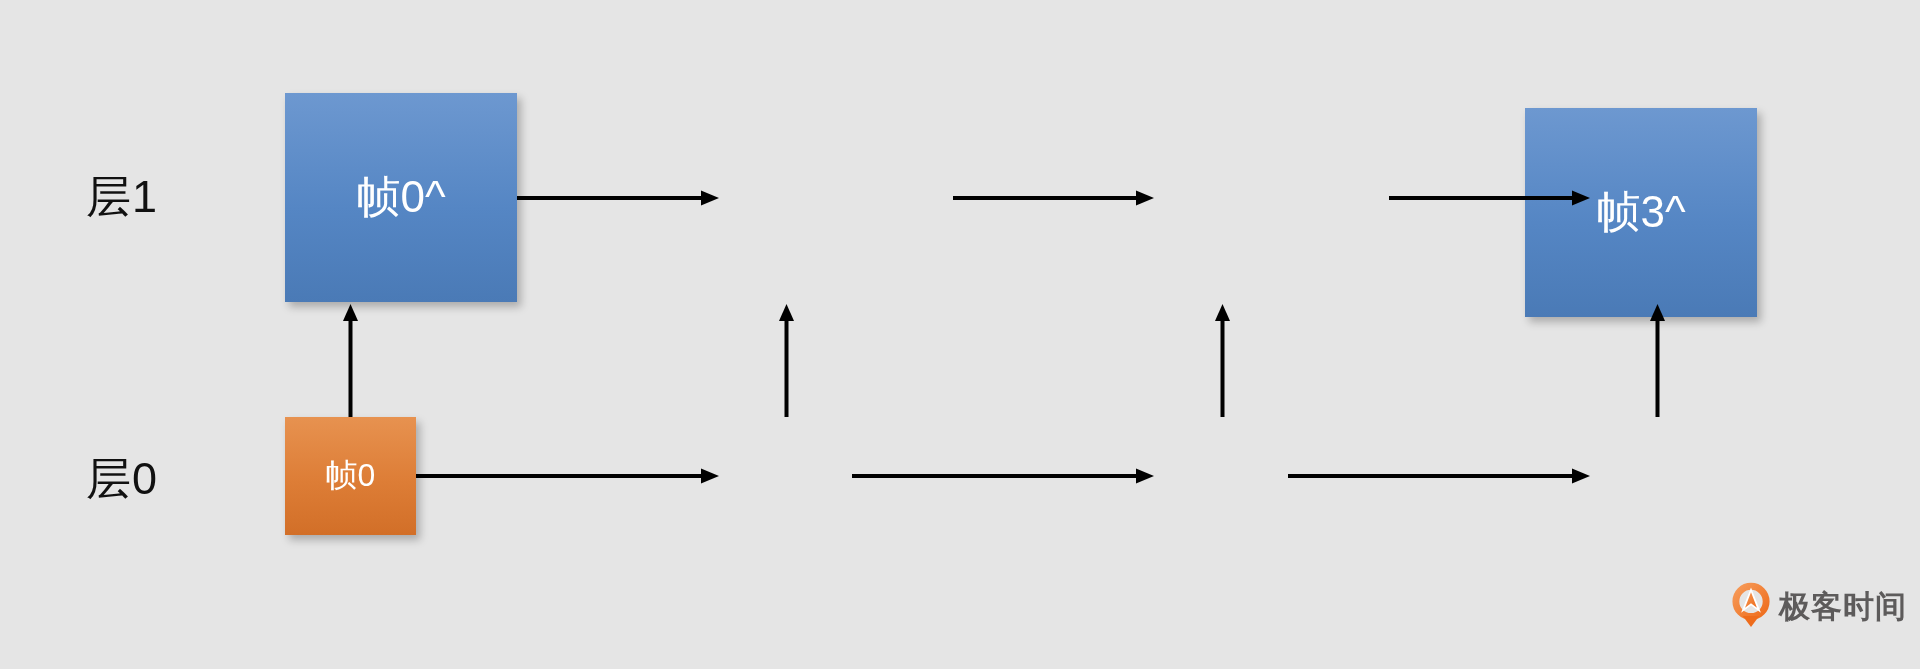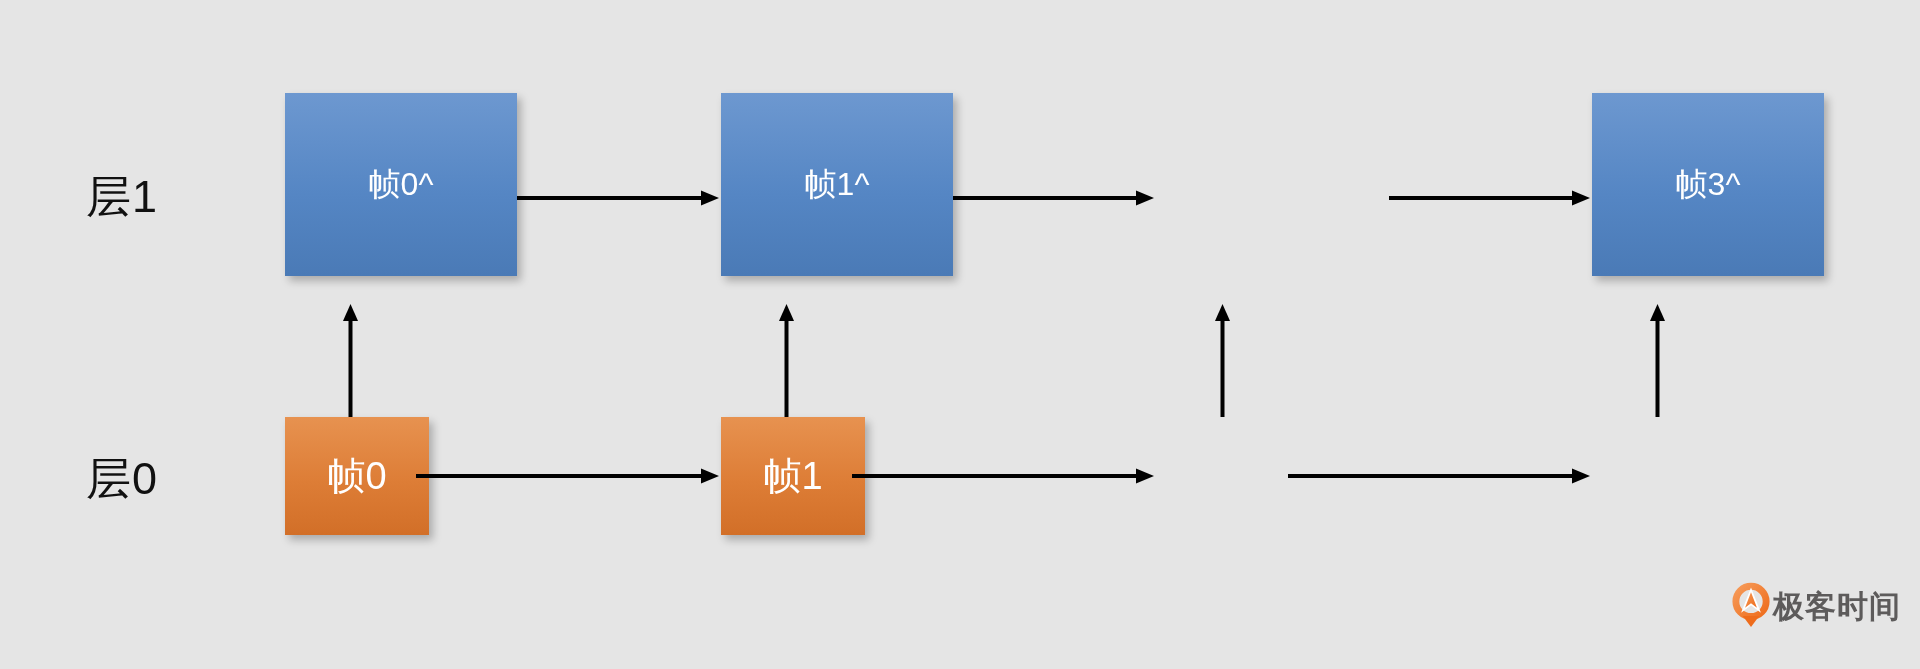--- a/index.html
+++ b/index.html
@@ -11,51 +11,49 @@
     position:absolute;left:86px;font-size:45px;line-height:1;color:#111111;
     letter-spacing:1px;
   }
   .row-label.top{top:174px;}
   .row-label.bottom{top:456px;}
   .node{
     position:absolute;display:flex;align-items:center;justify-content:center;
     color:#ffffff;box-shadow:4px 5px 8px rgba(0,0,0,0.25);
   }
   .node.blue{
-    top:93px;width:232px;height:183px;font-size:32px;
+    top:93px;width:232px;height:209px;font-size:44px;
     background:linear-gradient(180deg,#6d98d0 0%,#5586c4 55%,#4a7ab6 100%);
   }
   .node.orange{
-    top:417px;width:144px;height:118px;font-size:38px;
+    top:417px;width:131px;height:118px;font-size:32px;
     background:linear-gradient(180deg,#e79250 0%,#dd7d36 55%,#d26f28 100%);
   }
-  .c0{left:285px;} .c1{left:721px;} .c2{left:1156px;} .c3{left:1592px;}
+  .c0{left:285px;} .c1{left:721px;} .c2{left:1156px;} .c3{left:1525px;margin-top:15px;}
   .arrows{position:absolute;left:0;top:0;width:1920px;height:669px;}
   .logo{
     position:absolute;left:1729px;top:581px;display:flex;align-items:center;
   }
   .logo-text{
     font-size:31px;color:#5d5b5b;font-weight:600;letter-spacing:1px;
-    line-height:1;
+    margin-left:6px;line-height:1;
   }
 </style>
 </head>
 <body>
 
 <div class="stage">
 
   <div class="row-label top">层1</div>
   <div class="row-label bottom">层0</div>
 
   <div class="node blue c0">帧0^</div>
-  <div class="node blue c1">帧1^</div>
   <div class="node blue c3">帧3^</div>
 
   <div class="node orange c0">帧0</div>
-  <div class="node orange c1">帧1</div>
 
   <svg class="arrows" viewBox="0 0 1920 669" xmlns="http://www.w3.org/2000/svg">
     <g stroke="#000000" stroke-width="4" fill="#000000">
 
       <g>
           <line x1="517" y1="198" x2="702" y2="198"></line>
           <polygon points="719,198 701,190.5 701,205.5" stroke="none"></polygon>
         </g>
       <g>
           <line x1="953" y1="198" x2="1137" y2="198"></line>

